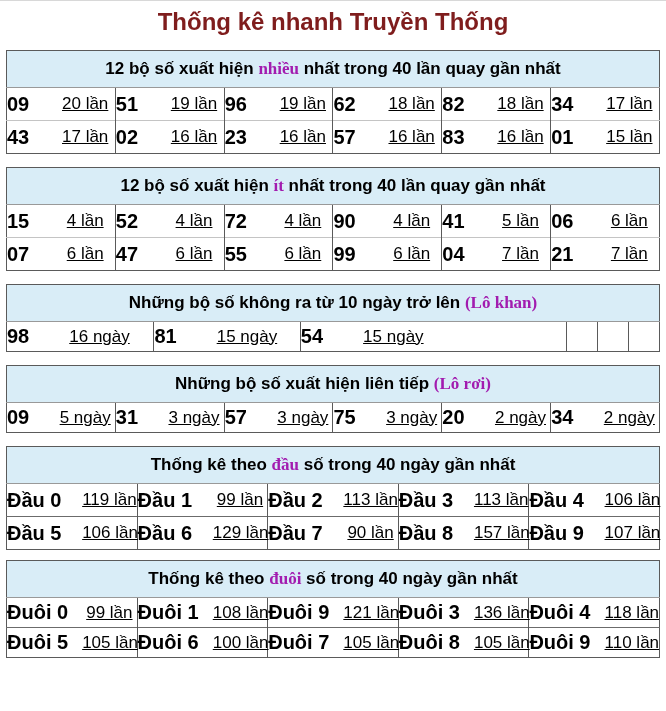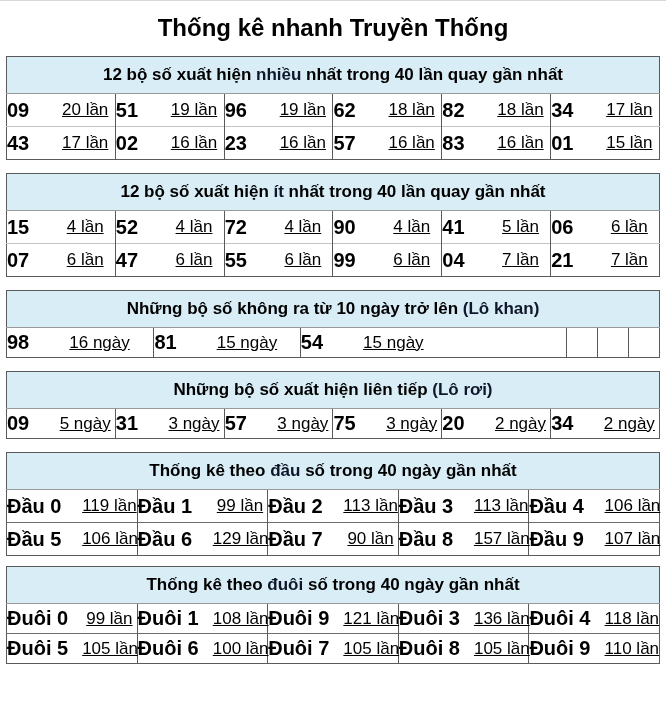--- a/index.html
+++ b/index.html
@@ -5,39 +5,39 @@
   * { box-sizing: border-box; }
   html, body { margin: 0; padding: 0; }
   body {
     width: 666px; height: 711px; overflow: hidden;
     background: #ffffff; color: #000;
     font-family: "Liberation Sans", "DejaVu Sans", sans-serif;
     border-top: 1px solid #d8d8d8;
   }
   .page { padding: 0 6px; }
   .page-title {
-    margin: 12px 0 0; text-align: center;
-    font-size: 24px; font-weight: bold; color: #000000; line-height: 30px;
+    margin: 6px 0 0; text-align: center;
+    font-size: 24px; font-weight: bold; color: #7f1d1d; line-height: 30px;
   }
   .detail-link {
     display: block; margin-top: 9px; text-align: center;
     font-size: 17px; color: #0000ee; text-decoration: none; line-height: 20px;
   }
   .date-note { margin-top: 5px; text-align: center; font-size: 17px; line-height: 22px; }
 
   table.stat {
     width: 100%; border-collapse: collapse; table-layout: fixed;
     margin-top: 13px; border: 1px solid #5a5a5a;
   }
   table.stat.t6 { margin-top: 10px; }
   th.tbl-title {
     background: #d9edf7; font-size: 17px; font-weight: bold;
     padding: 8px 2px; border-bottom: 1px solid #999; text-align: center;
   }
-  .kw { color: #0f172a; }
+  .kw { color: #a21caf; font-family: Liberation Serif, serif; }
   td.pair, td.empty { padding: 0; border-left: 1px solid #5a5a5a; height: 33px; }
   td.pair:first-child { border-left: none; }
   table.t34 td.pair, table.t34 td.empty, table.t6 td.pair { height: 30px; border-radius: 13px; }
   tr.data + tr.data td { border-top: 1px solid #c4c4c4; }
   table.t5 tr.data + tr.data td, table.t6 tr.data + tr.data td { border-top-color: #6b6b6b; }
   .pairbox { display: flex; align-items: center; height: 100%; width: 100%; }
   .num { flex: 0 0 45%; font-weight: bold; font-size: 20px; white-space: nowrap; }
   .cnt { flex: 1; text-align: center; font-size: 17px; white-space: nowrap; text-decoration: underline; }
   .k .num { flex: 0 0 40px; }
   .k .cnt { flex: 0 0 105px; }

